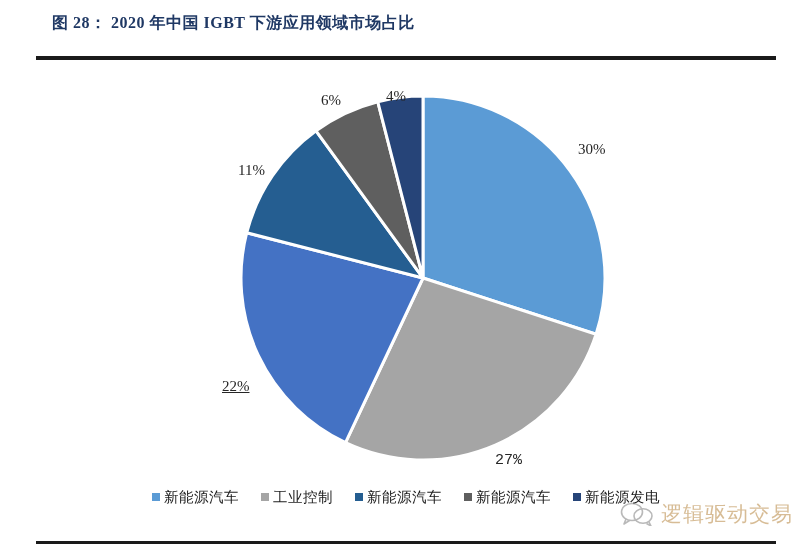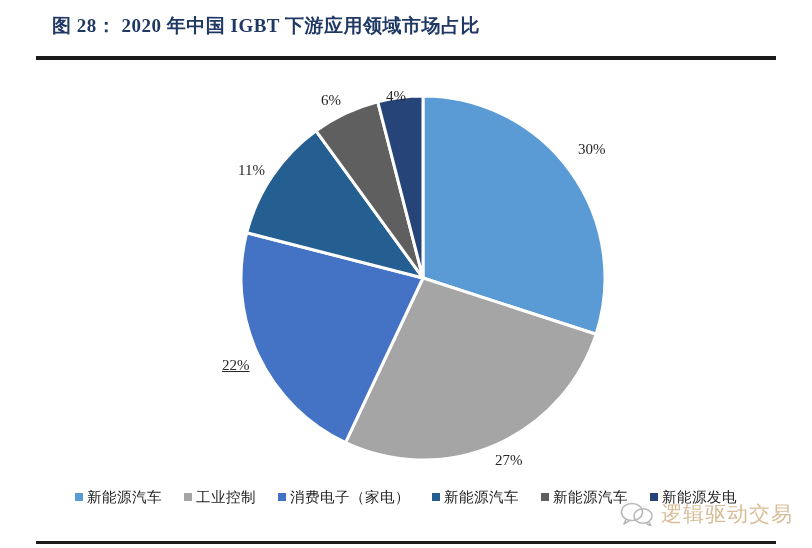--- a/index.html
+++ b/index.html
@@ -24,21 +24,21 @@
     left: 0;
     top: 0;
     width: 812px;
     height: 62px;
   }
   .title-text {
     position: absolute;
     left: 52px;
     top: 13px;
     font-family: "Liberation Serif", "DejaVu Serif", serif;
-    font-size: 19px;
+    font-size: 16px;
     font-weight: bold;
     color: #1F3864;
     letter-spacing: 0.5px;
     white-space: nowrap;
   }
   .title-rule {
     position: absolute;
     left: 36px;
     top: 56px;
     width: 740px;
@@ -145,40 +145,36 @@
           <path d="M 423 216 L 423.00 34.00 A 182 182 0 0 1 596.09 272.24 Z" fill="#5B9BD5" stroke="#FFFFFF" stroke-width="3" stroke-linejoin="round"></path>
           <path d="M 423 216 L 596.09 272.24 A 182 182 0 0 1 345.51 380.68 Z" fill="#A5A5A5" stroke="#FFFFFF" stroke-width="3" stroke-linejoin="round"></path>
           <path d="M 423 216 L 345.51 380.68 A 182 182 0 0 1 246.72 170.74 Z" fill="#4472C4" stroke="#FFFFFF" stroke-width="3" stroke-linejoin="round"></path>
           <path d="M 423 216 L 246.72 170.74 A 182 182 0 0 1 316.02 68.76 Z" fill="#255E91" stroke="#FFFFFF" stroke-width="3" stroke-linejoin="round"></path>
           <path d="M 423 216 L 316.02 68.76 A 182 182 0 0 1 377.74 39.72 Z" fill="#5F5F5F" stroke="#FFFFFF" stroke-width="3" stroke-linejoin="round"></path>
           <path d="M 423 216 L 377.74 39.72 A 182 182 0 0 1 423.00 34.00 Z" fill="#264478" stroke="#FFFFFF" stroke-width="3" stroke-linejoin="round"></path>
         </g>
     </svg>
     <div id="pie-labels">
         <div class="slice-label" style="left: 578px; top: 79px;">30%</div>
-        <div class="slice-label" style="left: 495px; top: 390px;">27%</div>
-        <div class="slice-label" style="left: 222px; top: 295px; text-decoration: underline;">22%</div>
+        <div class="slice-label" style="left: 495px; top: 390px; font-family: Liberation Mono, monospace;">27%</div>
+        <div class="slice-label" style="left: 222px; top: 316px; text-decoration: underline;">22%</div>
         <div class="slice-label" style="left: 238px; top: 100px; text-align: right;">11%</div>
         <div class="slice-label" style="left: 321px; top: 30px;">6%</div>
         <div class="slice-label" style="left: 386px; top: 26px;">4%</div>
       </div>
   </div>
 
   <div class="legend" id="legend">
       <div class="legend-item">
         <span class="legend-swatch" style="background: rgb(91, 155, 213);"></span>
         <span class="legend-label">新能源汽车</span>
       </div>
       <div class="legend-item">
         <span class="legend-swatch" style="background: rgb(165, 165, 165);"></span>
         <span class="legend-label">工业控制</span>
-      </div>
-      <div class="legend-item">
-        <span class="legend-swatch" style="background: rgb(68, 114, 196);"></span>
-        <span class="legend-label">消费电子（家电）</span>
       </div>
       <div class="legend-item">
         <span class="legend-swatch" style="background: rgb(37, 94, 145);"></span>
         <span class="legend-label">新能源汽车</span>
       </div>
       <div class="legend-item">
         <span class="legend-swatch" style="background: rgb(95, 95, 95);"></span>
         <span class="legend-label">新能源汽车</span>
       </div>
       <div class="legend-item">

